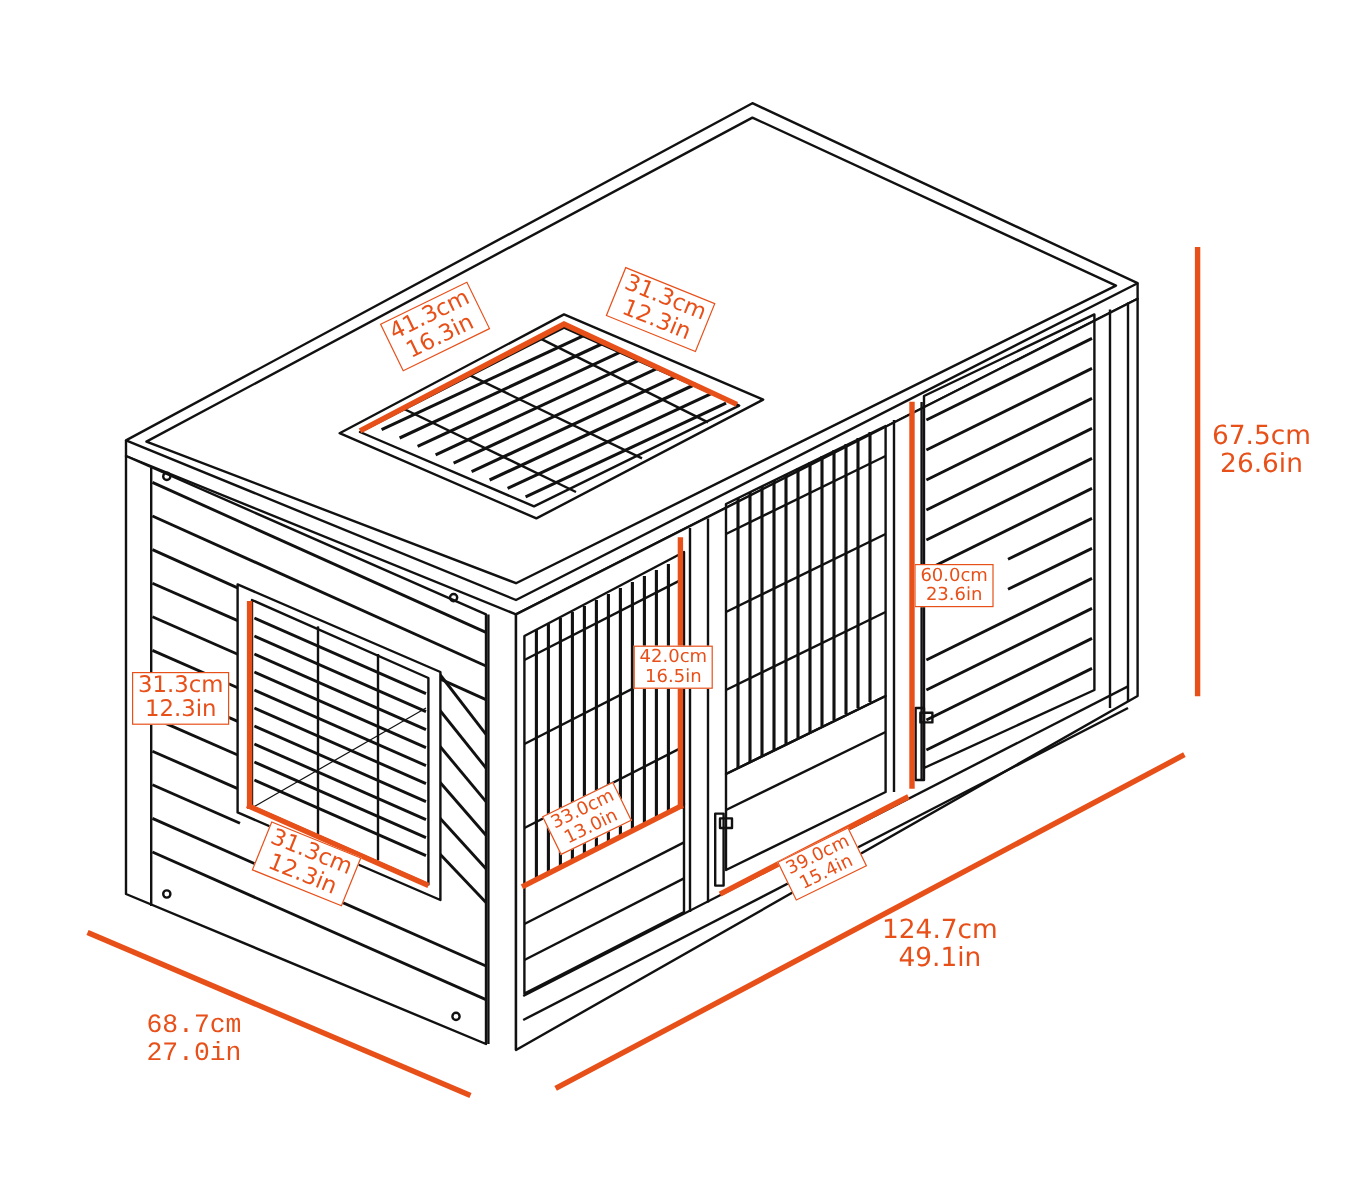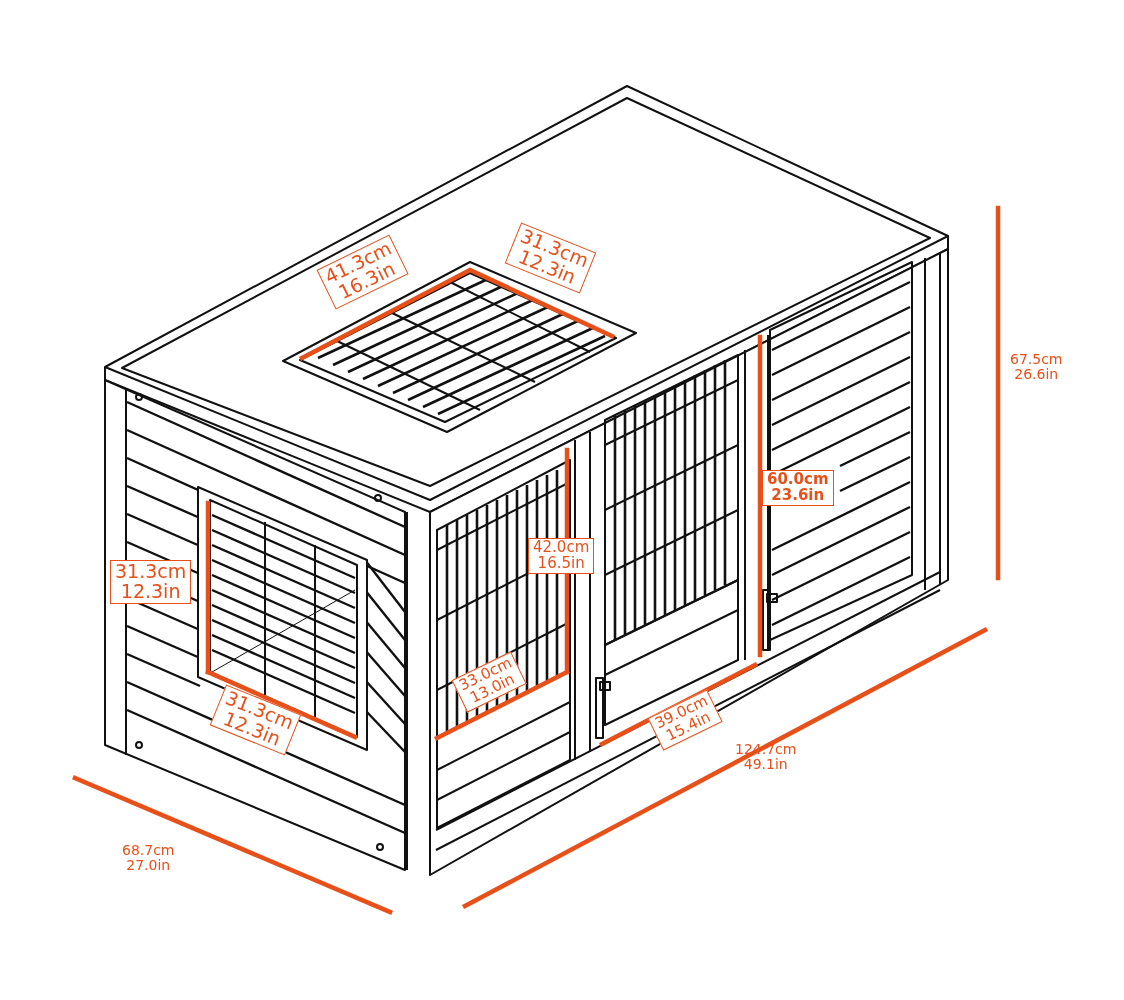--- a/index.html
+++ b/index.html
@@ -2,21 +2,21 @@
 <html><head>
   <meta charset="utf-8">
   <style>
     html, body { margin: 0; padding: 0; background: #ffffff; }
     body { width: 1124px; height: 1000px; position: relative; overflow: hidden; font-family: "DejaVu Sans", sans-serif; }
     #stage { position: absolute; left: 0; top: 0; width: 1124px; height: 1000px; }
     svg { position: absolute; left: 0; top: 0; }
     .lbl { position: absolute; color: #e8501a; text-align: center; line-height: 1.05; font-family: "DejaVu Sans", sans-serif; white-space: nowrap; }
     .lbl.boxed { background: #ffffff; border: 1.6px solid #e8501a; padding: 1px 4px; }
     .lbl .l { display: block; }
-    .big { font-size: 14px; }
+    .big { font-size: 22px; }
     .mid { font-size: 19px; }
     .sm { font-size: 15px; }
   </style>
 </head>
 <body>
 
 <div id="stage">
 
   <svg width="1124" height="1000" viewBox="0 0 1124 1000">
     <g fill="none" stroke="#111" stroke-width="2" stroke-linejoin="round">
@@ -226,33 +226,33 @@
   <div class="lbl boxed sm" style="left:456px; top:664px; transform: rotate(-26deg); transform-origin: center;">
     <span class="l">33.0cm</span>
     <span class="l">13.0in</span>
   </div>
 
   <div class="lbl boxed sm" style="left:652px; top:702px; transform: rotate(-26deg); transform-origin: center;">
     <span class="l">39.0cm</span>
     <span class="l">15.4in</span>
   </div>
 
-  <div class="lbl boxed sm" style="left:762px; top:470px;font-weight:bold;">
+  <div class="lbl boxed sm" style="left:762px; top:470px;">
     <span class="l">60.0cm</span>
     <span class="l">23.6in</span>
   </div>
 
   <div class="lbl big" style="left:1010px; top:352px;">
     <span class="l">67.5cm</span>
     <span class="l">26.6in</span>
   </div>
 
-  <div class="lbl big" style="left:735px; top:742px;">
+  <div class="lbl big" style="left:735px; top:764px;">
     <span class="l">124.7cm</span>
     <span class="l">49.1in</span>
   </div>
 
-  <div class="lbl big" style="left:122px; top:843px;">
+  <div class="lbl big" style="left:122px; top:843px;font-family:Liberation Mono, monospace;">
     <span class="l">68.7cm</span>
     <span class="l">27.0in</span>
   </div>
 
 </div>
 
 </body></html>

